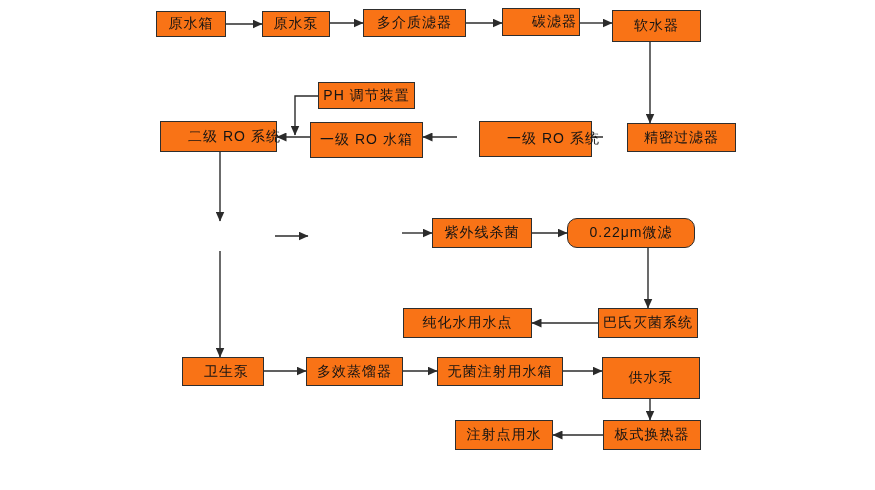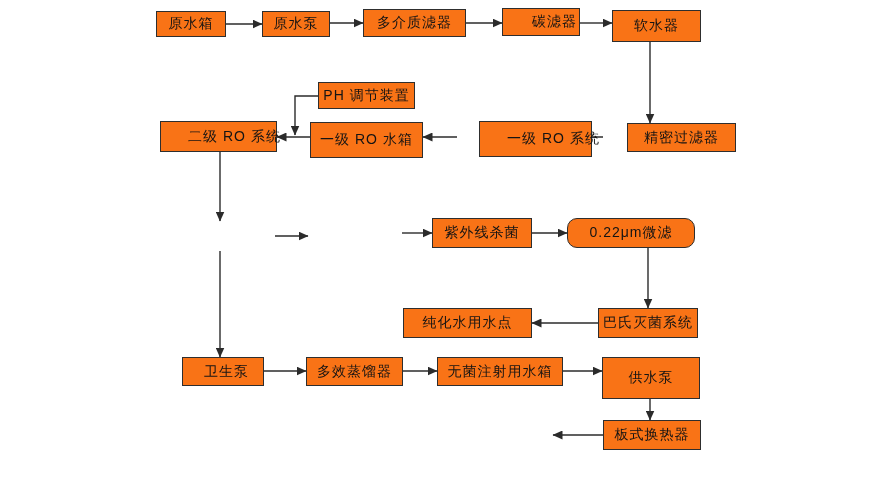--- a/index.html
+++ b/index.html
@@ -89,15 +89,16 @@
   <div class="node" style="left:567px; top:218px; width:128px; height:30px;border-radius:10px;">0.22μm微滤</div>
 
   <div class="node" style="left:403px; top:308px; width:129px; height:30px;">纯化水用水点</div>
   <div class="node" style="left:598px; top:308px; width:100px; height:30px;">巴氏灭菌系统</div>
 
   <div class="node" style="left:182px; top:357px; width:82px;  height:29px;padding-left:7px;">卫生泵</div>
   <div class="node" style="left:306px; top:357px; width:97px;  height:29px;">多效蒸馏器</div>
   <div class="node" style="left:437px; top:357px; width:126px; height:29px;">无菌注射用水箱</div>
   <div class="node" style="left:602px; top:357px; width:98px;  height:42px;">供水泵</div>
 
+  <div class="node" style="left:455px; top:420px; width:98px;  height:30px;">注射点用水</div>
   <div class="node" style="left:603px; top:420px; width:98px;  height:30px;">板式换热器</div>
 
 </div>
 
 </body></html>

